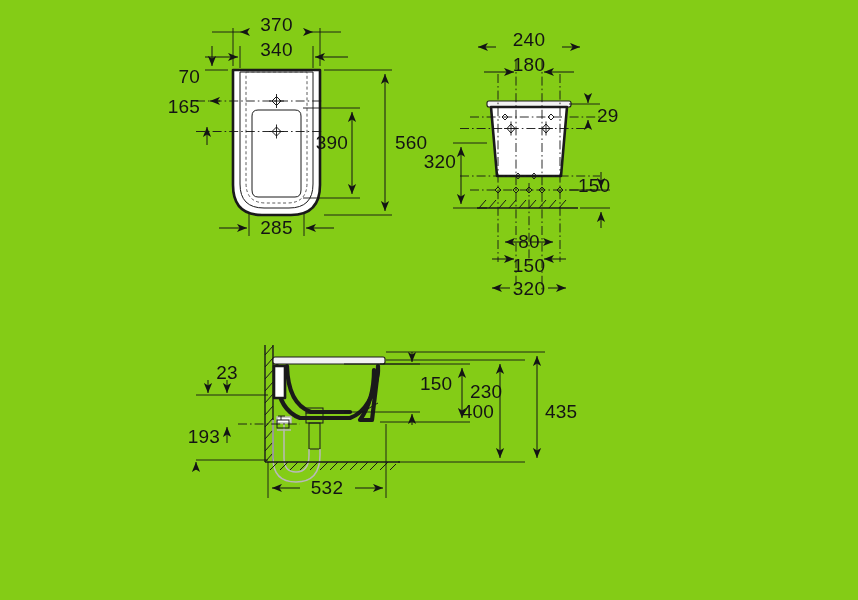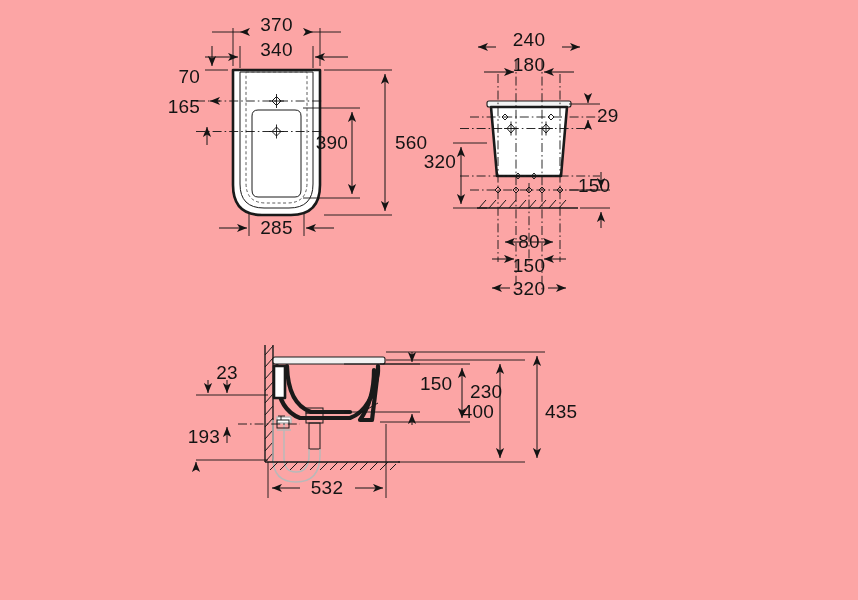--- a/index.html
+++ b/index.html
@@ -10,21 +10,21 @@
   body {
     width: 858px;
     height: 600px;
     font-family: "Liberation Sans", sans-serif;
     overflow: hidden;
   }
   #drawing-root {
     position: relative;
     width: 858px;
     height: 600px;
-    background: #fca5a5;
+    background: #84cc16;
   }
   svg.tech-drawing {
     display: block;
     width: 858px;
     height: 600px;
   }
   text.dim {
     font-family: "Liberation Sans", sans-serif;
     fill: #141414;
     font-size: 19px;

